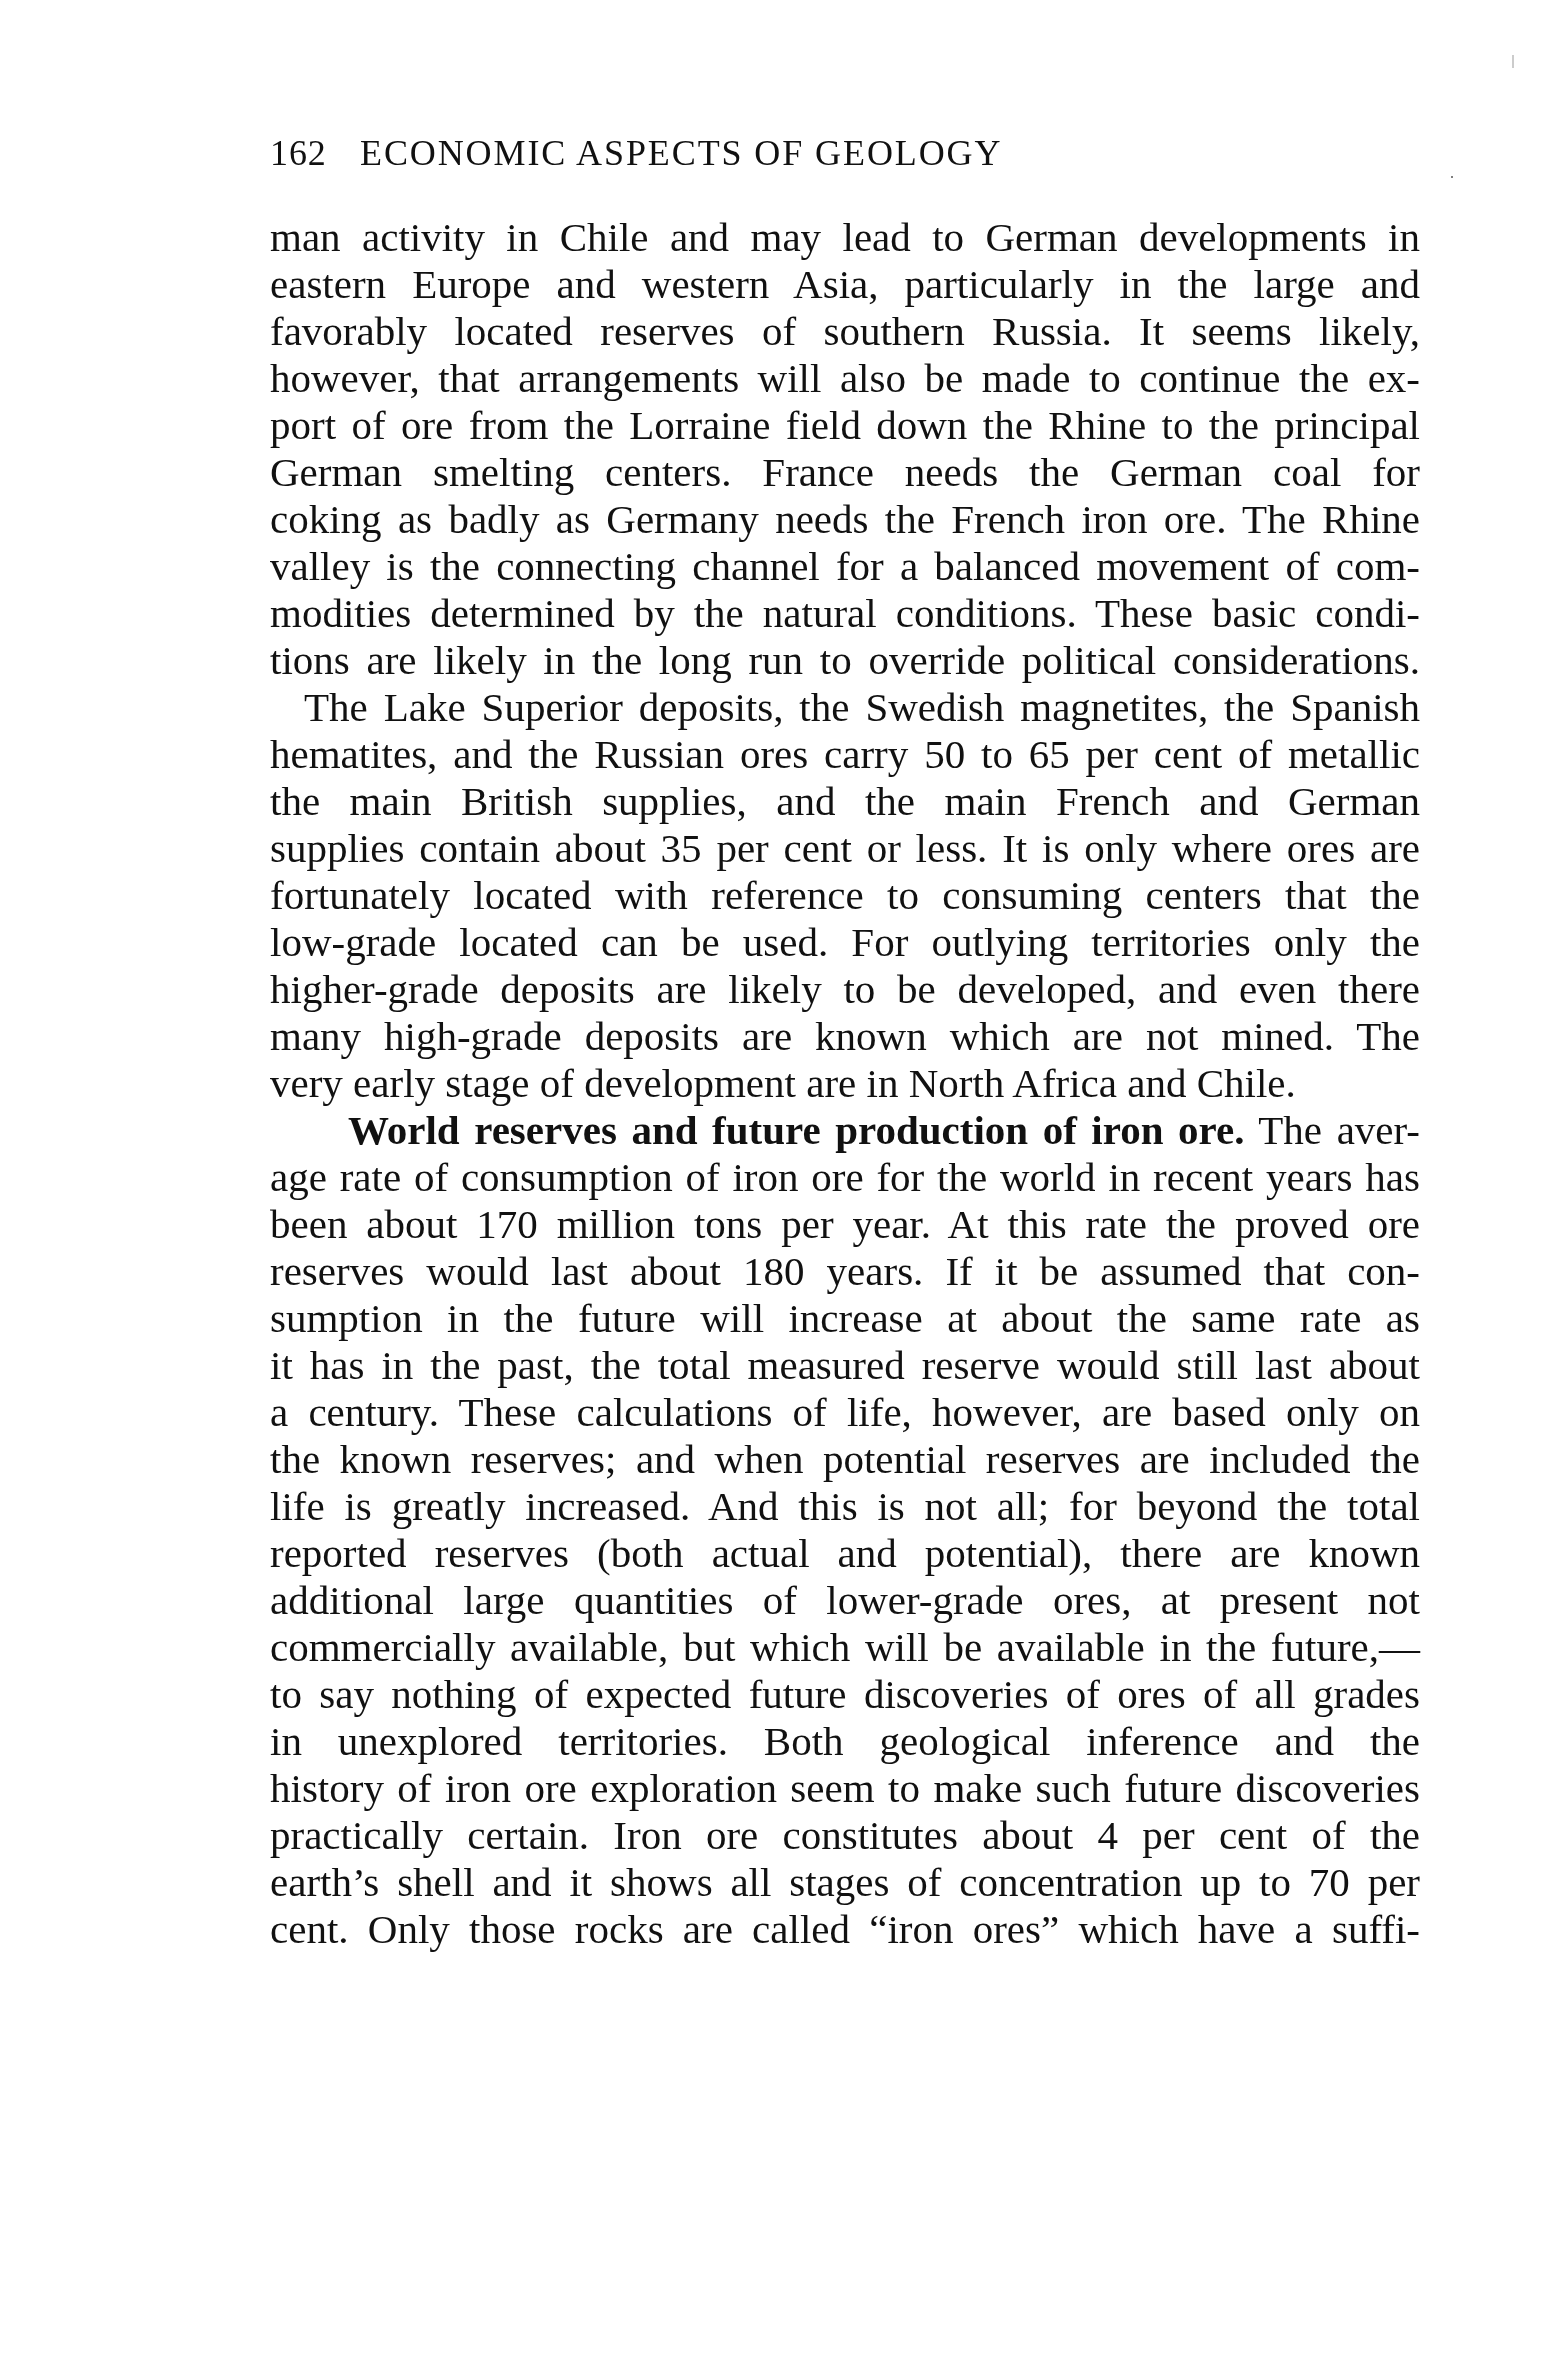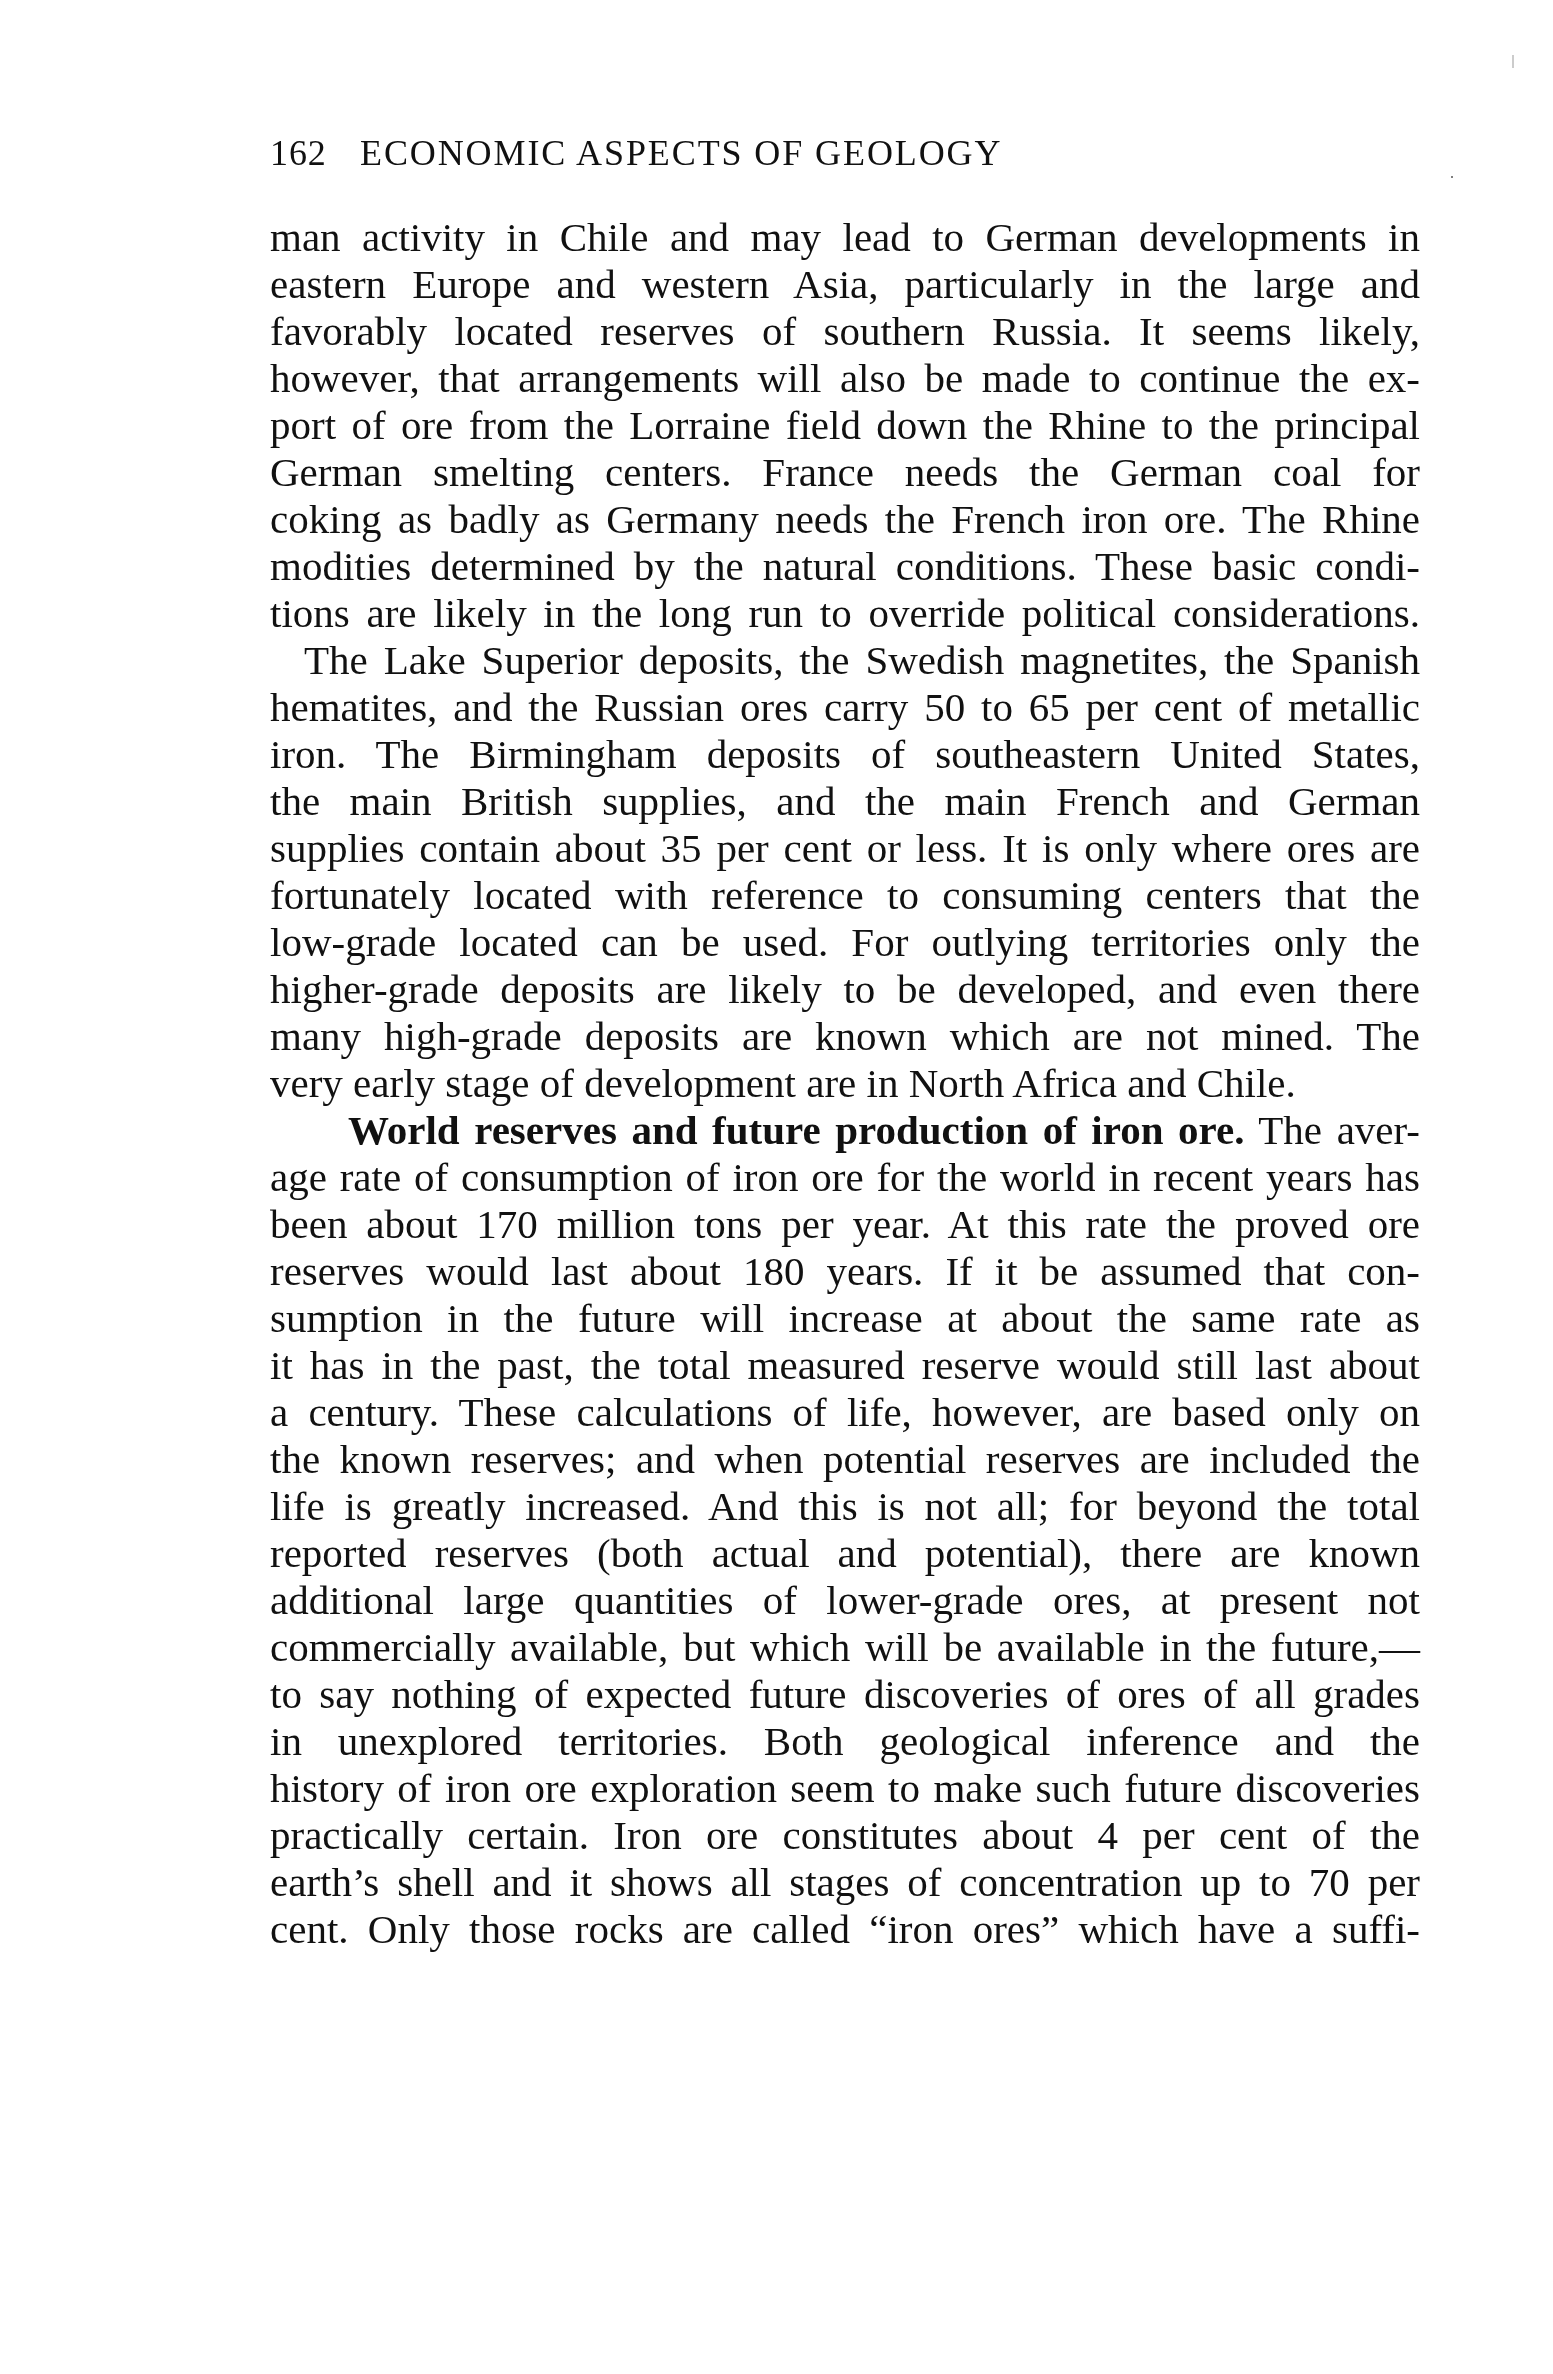--- a/index.html
+++ b/index.html
@@ -79,28 +79,28 @@
   <div class="body-text">
 
     <div class="paragraph">
       <span class="line">man activity in Chile and may lead to German developments in</span>
       <span class="line">eastern Europe and western Asia, particularly in the large and</span>
       <span class="line">favorably located reserves of southern Russia. It seems likely,</span>
       <span class="line">however, that arrangements will also be made to continue the ex-</span>
       <span class="line">port of ore from the Lorraine field down the Rhine to the principal</span>
       <span class="line">German smelting centers. France needs the German coal for</span>
       <span class="line">coking as badly as Germany needs the French iron ore. The Rhine</span>
+      <span class="line">valley is the connecting channel for a balanced movement of com-</span>
       <span class="line">modities determined by the natural conditions. These basic condi-</span>
       <span class="line">tions are likely in the long run to override political considerations.</span>
     </div>
 
     <div class="paragraph">
       <span class="line indent">The Lake Superior deposits, the Swedish magnetites, the Spanish</span>
       <span class="line">hematites, and the Russian ores carry 50 to 65 per cent of metallic</span>
-      <span class="line">iron. The Birmingham deposits of southeastern United States,</span>
       <span class="line">the main British supplies, and the main French and German</span>
       <span class="line">supplies contain about 35 per cent or less. It is only where ores are</span>
       <span class="line">fortunately located with reference to consuming centers that the</span>
       <span class="line">low-grade located can be used. For outlying territories only the</span>
       <span class="line">higher-grade deposits are likely to be developed, and even there</span>
       <span class="line">many high-grade deposits are known which are not mined. The</span>
       <span class="line last">very early stage of development are in North Africa and Chile.</span>
     </div>
 
     <div class="paragraph">

